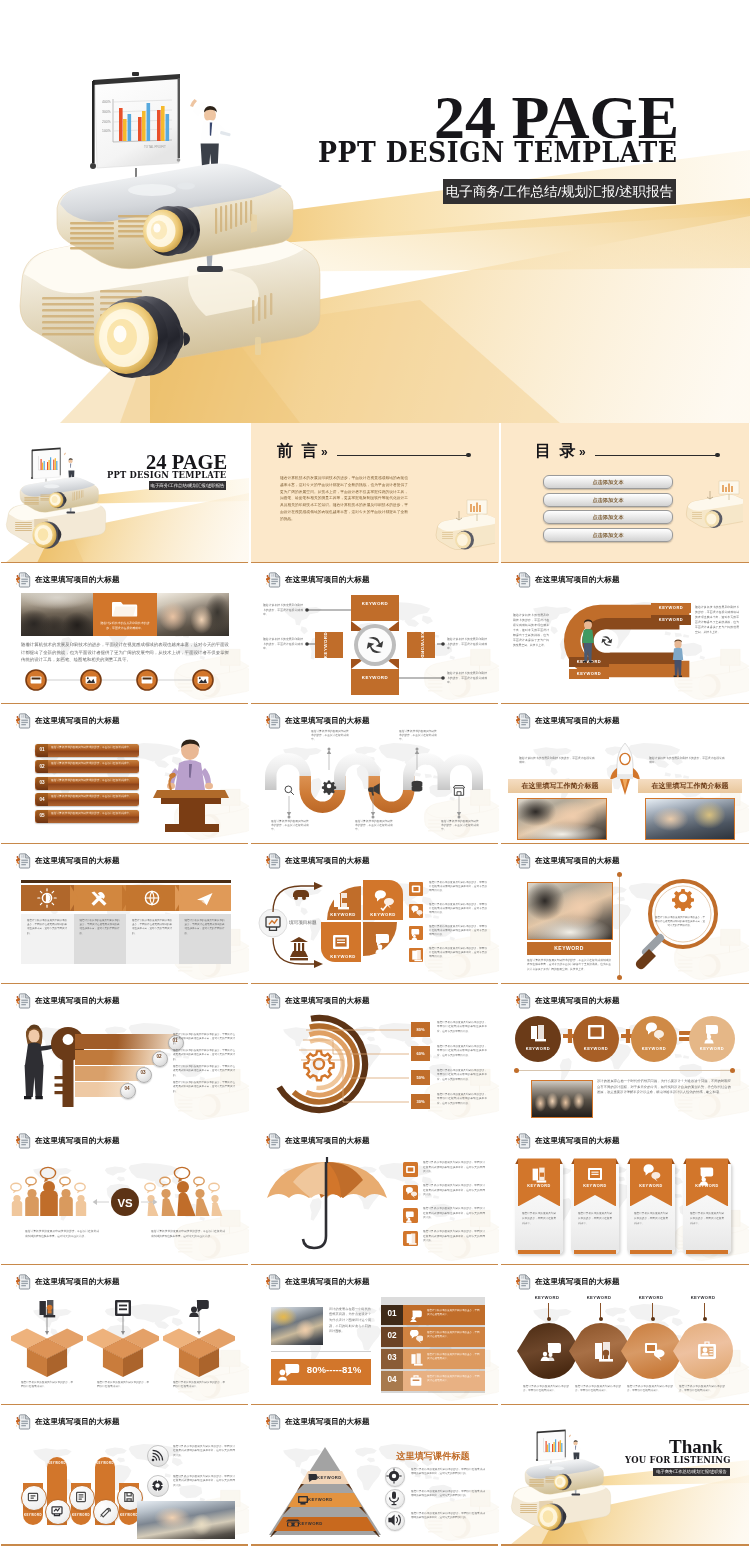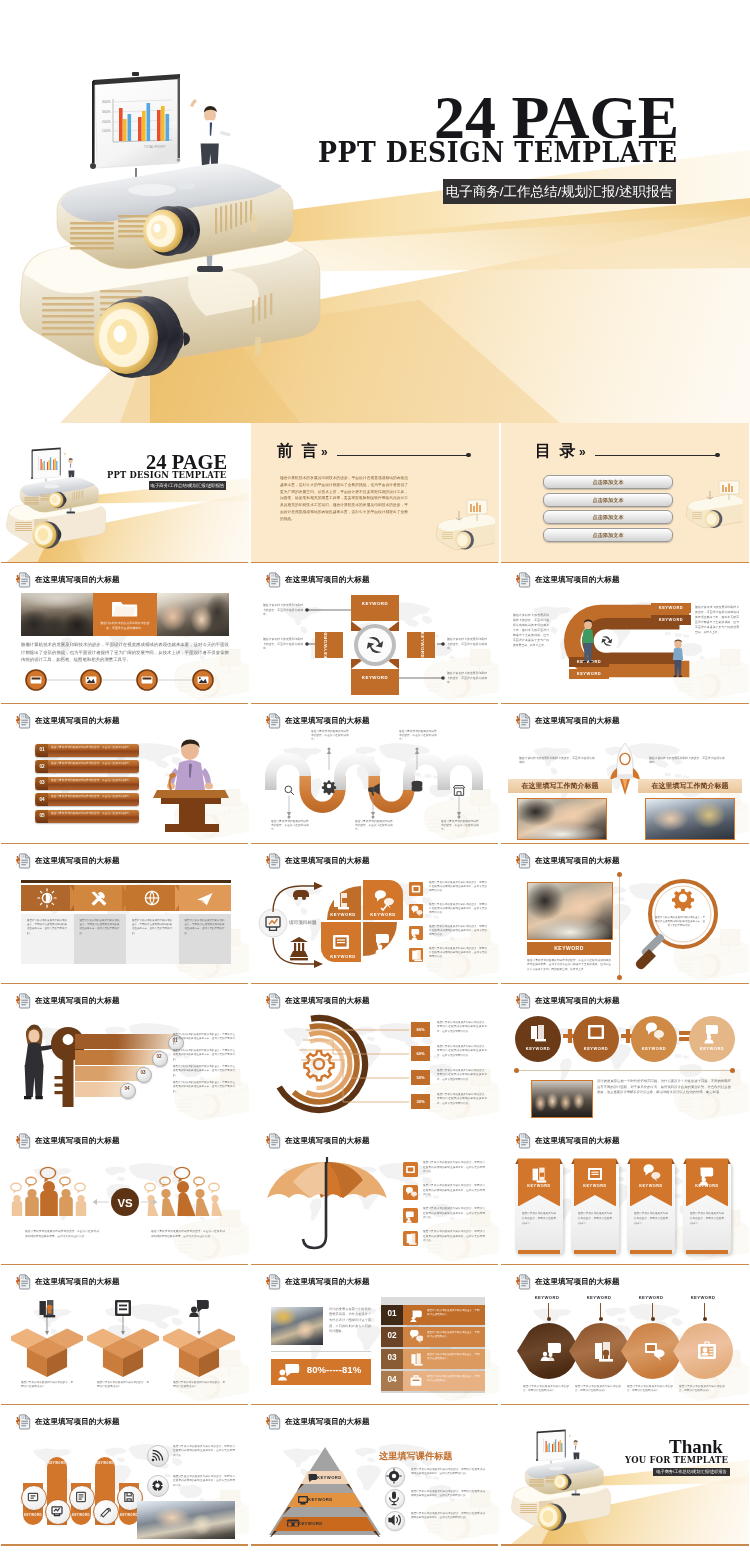--- a/index.html
+++ b/index.html
@@ -2809,21 +2809,21 @@
                 <path d="M-6 -1.6 h12 v4 h-12z"></path>
                 <circle cx="-3.2" cy="0.4" r="1.8" fill="#c8691e"></circle>
                 <circle cx="3.2" cy="0.4" r="1.8" fill="#c8691e"></circle>
                 <path d="M-7 -2.6 l2 -2 h10 l2 2z"></path>
               </g>
             </g>
           </svg>
           <div style="position:absolute;left:66px;top:70px;font-size:4.2px;font-weight:700;letter-spacing:.4px;color:#2e2e33;font-family:'Liberation Sans',sans-serif">KEYWORD</div>
           <div style="position:absolute;left:57px;top:92px;font-size:4.2px;font-weight:700;letter-spacing:.4px;color:#2e2e33;font-family:'Liberation Sans',sans-serif">KEYWORD</div>
           <div style="position:absolute;left:47px;top:116px;font-size:4.2px;font-weight:700;letter-spacing:.4px;color:#2e2e33;font-family:'Liberation Sans',sans-serif">KEYWORD</div>
-          <div style="position:absolute;left:128px;top:45px;width:108px;text-align:left;font-size:9.2px;font-weight:700;color:#c06d2a">这里填写课件标题</div>
+          <div style="position:absolute;left:128px;top:45px;width:108px;text-align:center;font-size:9.2px;font-weight:700;color:#c06d2a">这里填写课件标题</div>
           <div style="position:absolute;left:134px;top:62px;width:18px;height:18px;border-radius:50%;background:radial-gradient(circle at 34% 28%,#ffffff,#f0f0f0 60%,#dedede);border:.7px solid #c6c6c6;box-shadow:0 .6px 1.2px rgba(0,0,0,.14)"></div>
           <div style="position:absolute;left:160px;top:63px;width:74px;font-size:2.6px;line-height:4.3px;color:#6a6a6a;text-align:justify">随着计算机技术的发展及印刷技术的进步，平面设计在视觉感成领域的表现也越来丰富，这对今天的平面设计的。</div>
           <div style="position:absolute;left:134px;top:84px;width:18px;height:18px;border-radius:50%;background:radial-gradient(circle at 34% 28%,#ffffff,#f0f0f0 60%,#dedede);border:.7px solid #c6c6c6;box-shadow:0 .6px 1.2px rgba(0,0,0,.14)"></div>
           <div style="position:absolute;left:160px;top:85px;width:74px;font-size:2.6px;line-height:4.3px;color:#6a6a6a;text-align:justify">随着计算机技术的发展及印刷技术的进步，平面设计在视觉感成领域的表现也越来丰富，这对今天的平面设计的。</div>
           <div style="position:absolute;left:134px;top:106px;width:18px;height:18px;border-radius:50%;background:radial-gradient(circle at 34% 28%,#ffffff,#f0f0f0 60%,#dedede);border:.7px solid #c6c6c6;box-shadow:0 .6px 1.2px rgba(0,0,0,.14)"></div>
           <div style="position:absolute;left:160px;top:107px;width:74px;font-size:2.6px;line-height:4.3px;color:#6a6a6a;text-align:justify">随着计算机技术的发展及印刷技术的进步，平面设计在视觉感成领域的表现也越来丰富，这对今天的平面设计的。</div>
           <svg width="60" height="72" viewBox="0 0 60 72" style="position:absolute;left:134px;top:62px">
             <g transform="translate(9,9)">
               <circle r="5.2" fill="#2e2e33"></circle>
               <circle r="2.2" fill="#fff"></circle>
@@ -2948,21 +2948,21 @@
               <rect x="44.3" y="75" width="11.3" height=".8" rx=".3"></rect>
               <rect x="44.3" y="76.6" width="11.3" height=".8" rx=".3"></rect>
             </g>
             <ellipse cx="62" cy="77" rx="8" ry="8.3" fill="url(#tRing)"></ellipse>
             <ellipse cx="60" cy="77" rx="7.3" ry="7.8" fill="url(#tLens)"></ellipse>
             <ellipse cx="59.3" cy="77" rx="5.3" ry="5.8" fill="#fff9e8" opacity=".88"></ellipse>
             <ellipse cx="58.6" cy="76.6" rx="3" ry="3.5" fill="#fbeabd"></ellipse>
             <path d="M68.3 73.3 q2.3 1.3 2.3 3.6 q0 2.6 -2.3 3.6 Z" fill="#33353c"></path>
           </svg>
           <div style="position:absolute;left:168px;top:32px;font-family:'Liberation Serif',serif;font-size:19px;font-weight:700;color:#17161a;line-height:1;white-space:nowrap">Thank</div>
-          <div style="position:absolute;left:124px;top:50px;font-family:'DejaVu Serif Condensed','DejaVu Serif',serif;font-size:9.4px;font-weight:700;letter-spacing:.2px;color:#17161a;line-height:1;white-space:nowrap">YOU FOR TEMPLATE</div>
+          <div style="position:absolute;left:124px;top:50px;font-family:'DejaVu Serif Condensed','DejaVu Serif',serif;font-size:9.4px;font-weight:700;letter-spacing:.2px;color:#17161a;line-height:1;white-space:nowrap">YOU FOR LISTENING</div>
           <div style="position:absolute;left:152px;top:63px;width:77px;height:8.2px;background:#323031;color:#fff;font-size:4.2px;line-height:8.2px;overflow:hidden;text-align:center;white-space:nowrap">电子商务/工作总结/规划汇报/述职报告</div>
         </div>
         <div class="sep c0"></div>
         <div class="sep c1"></div>
         <div class="sep c2"></div>
       </div>
   </div>
 
 </div>
 

